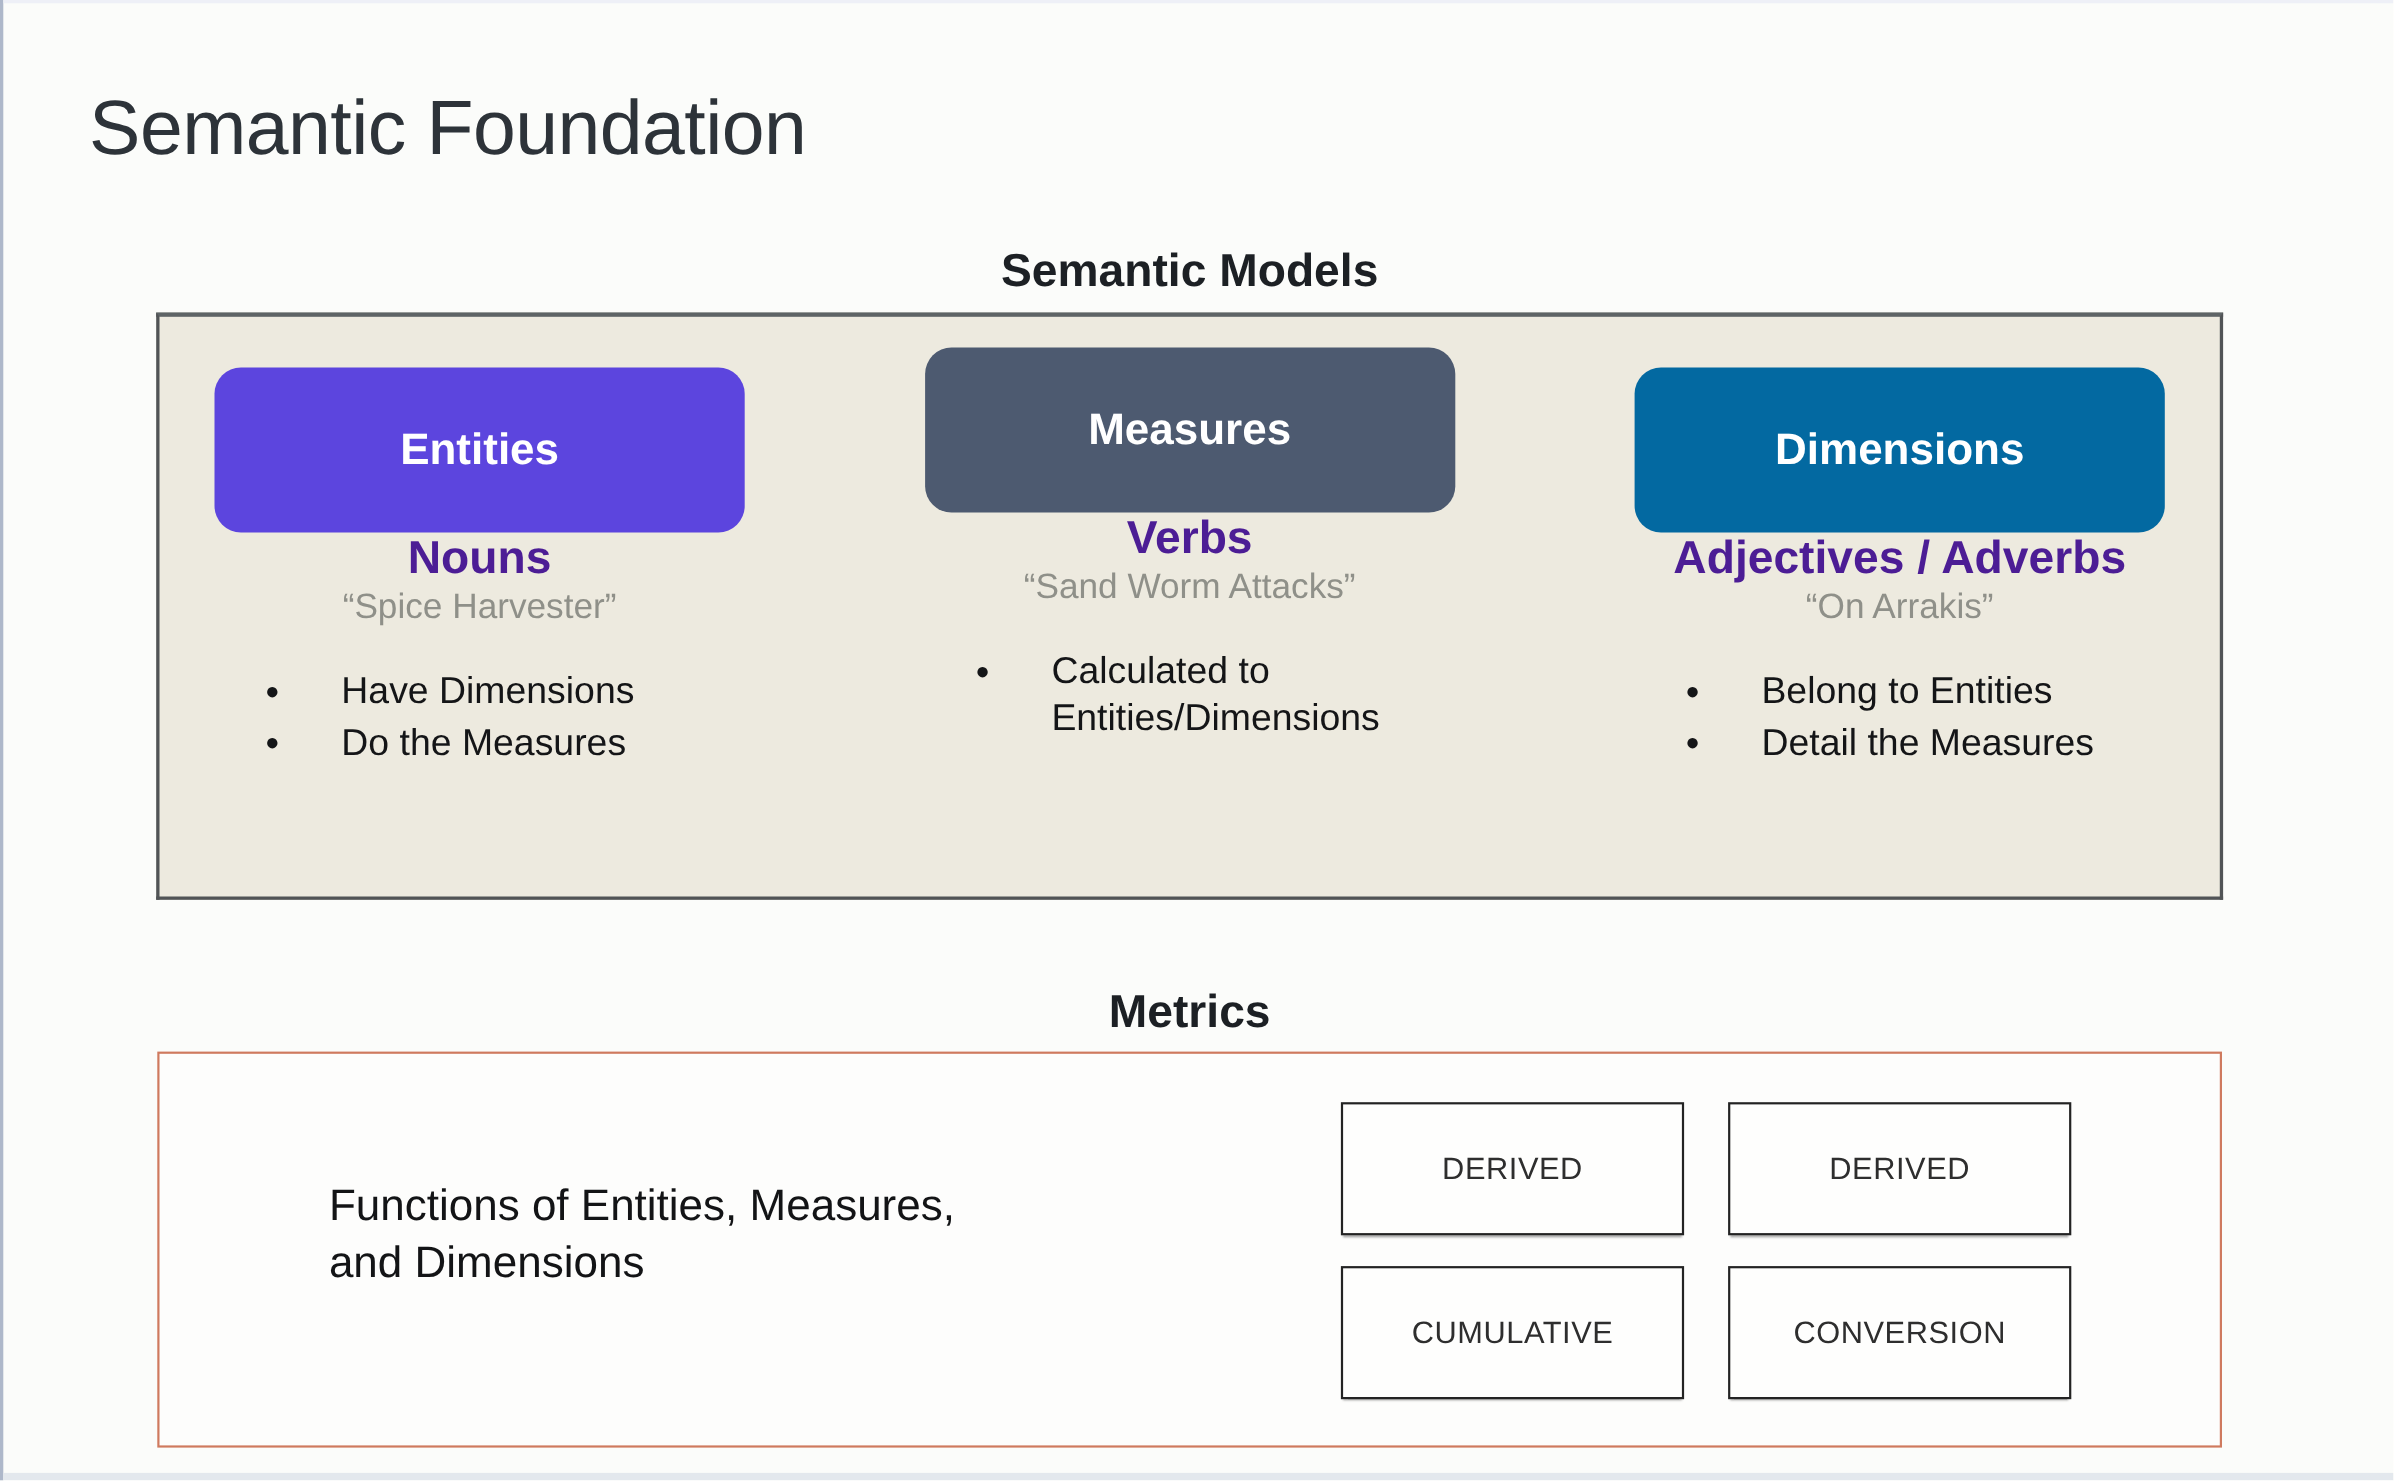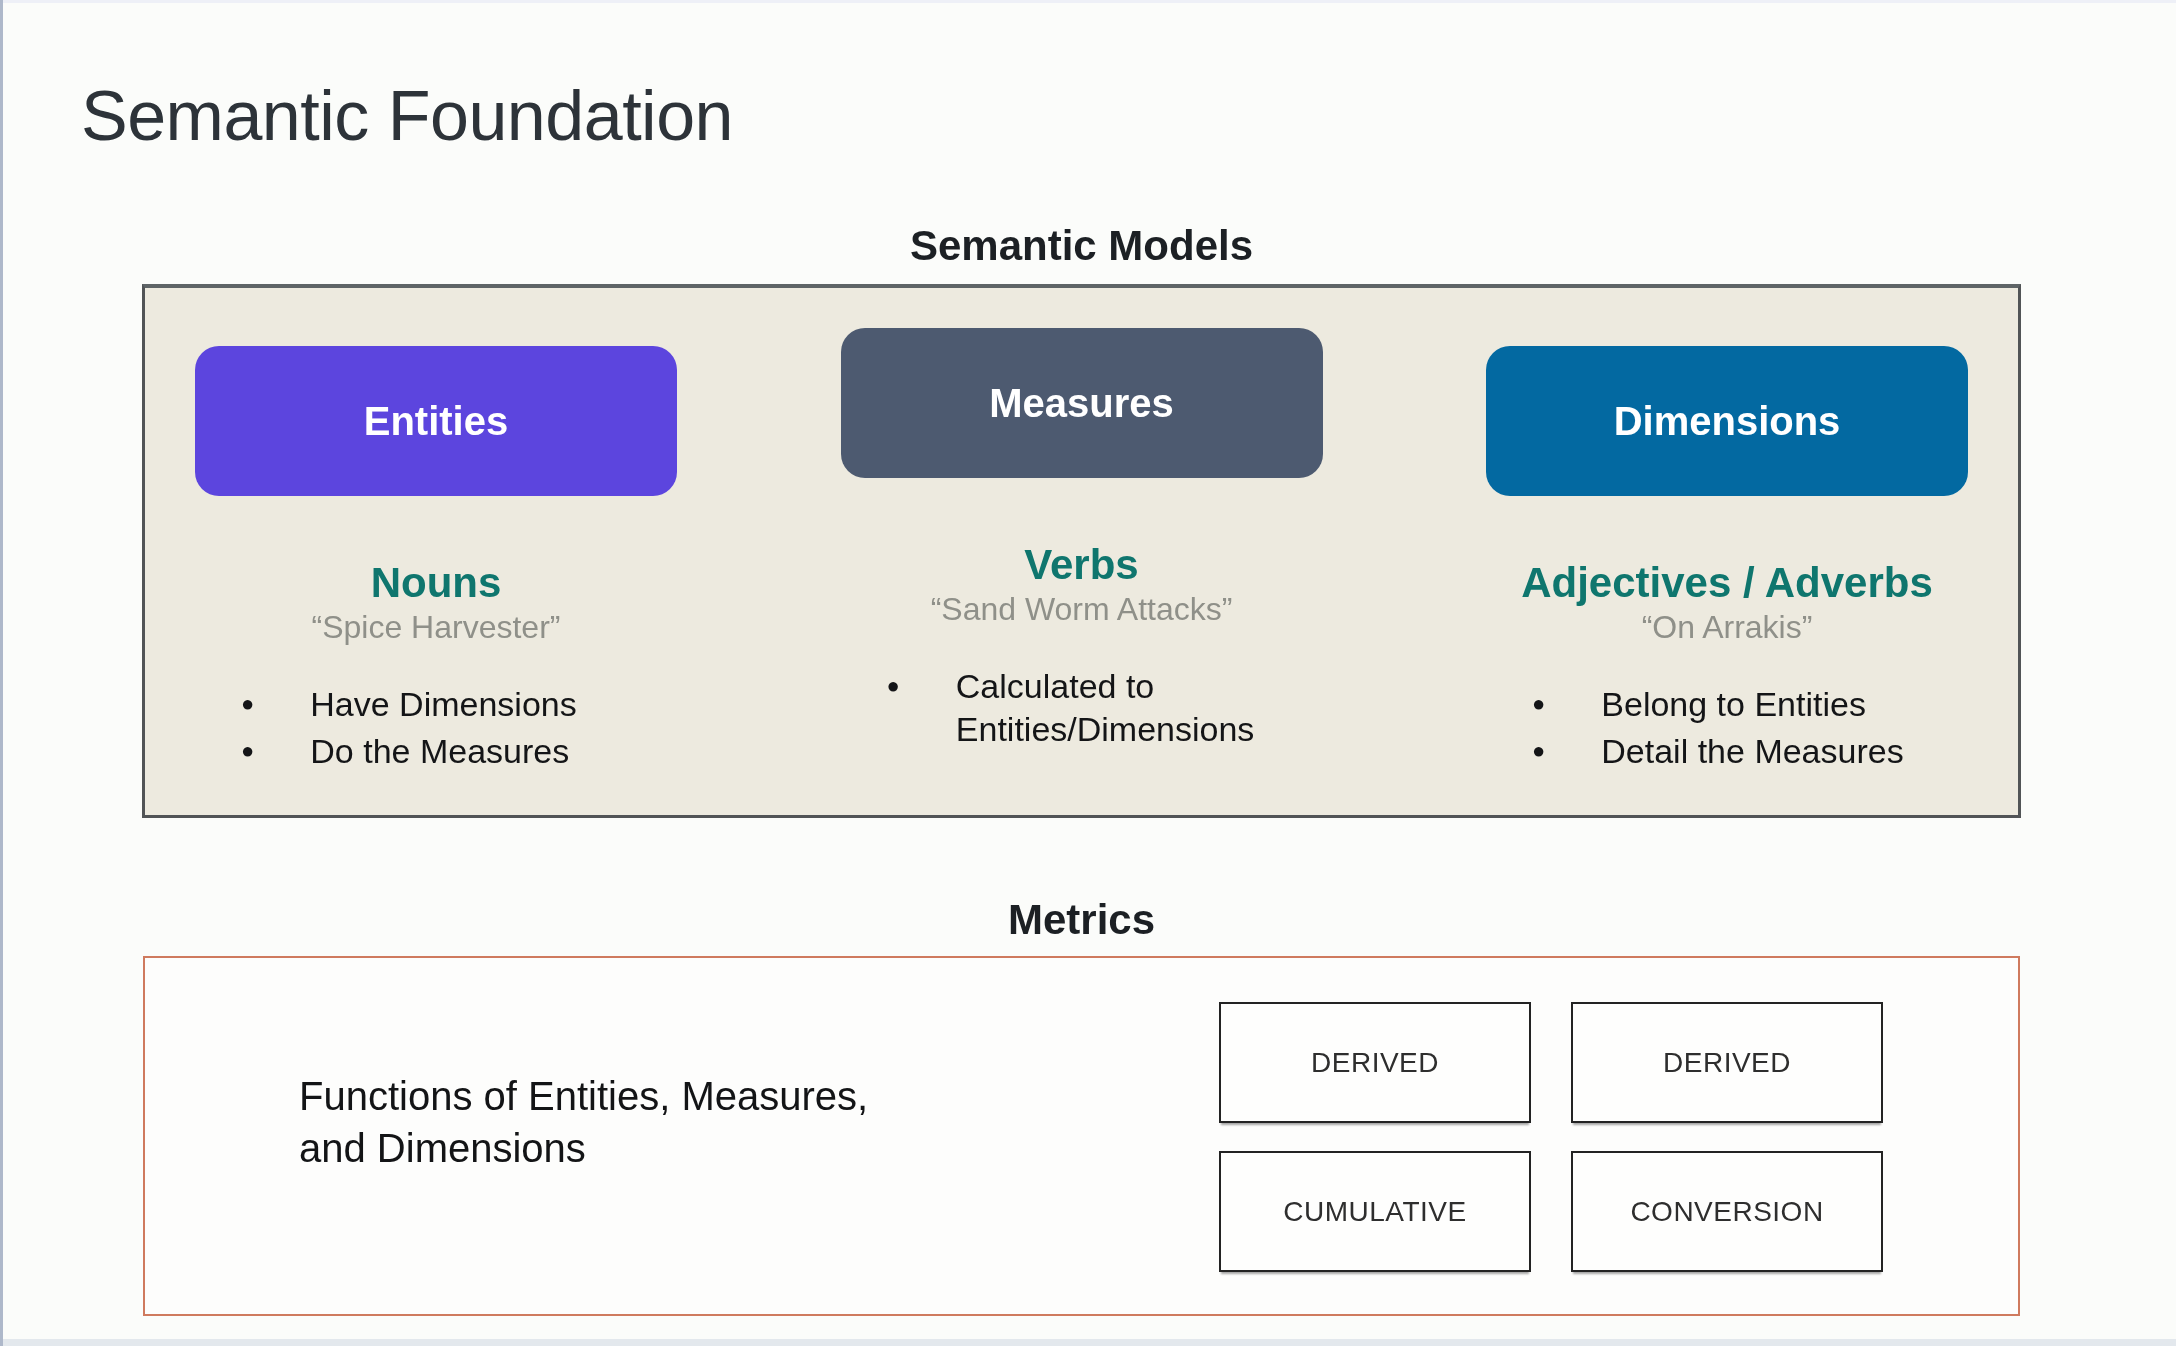--- a/index.html
+++ b/index.html
@@ -35,37 +35,36 @@
   .metrics-heading{left:140px;width:1877px;top:896px;}
 
   .models-panel{
     position:absolute;left:139px;top:284px;width:1879px;height:534px;
     box-sizing:border-box;
     background:#edeadf;
     border:3px solid #515456;
     border-top:4px solid #5e6466;
     display:flex;
     justify-content:space-between;
-    padding:12px 50px;
+    padding:0 50px;
   }
   .model-col{
     width:482px;
     display:flex;flex-direction:column;
   }
   .model-chip{
     margin-top:46px;
     height:150px;
     border-radius:24px;
     display:flex;align-items:center;justify-content:center;
     color:#ffffff;font-size:40px;font-weight:700;
   }
   .model-heading{
-    margin-top:64px;
     text-align:center;
-    font-size:42px;font-weight:700;color:#0f766e;
+    font-size:42px;font-weight:700;color:#4c1d95;
     line-height:1.1;
   }
   .model-quote{
     margin-top:2px;
     text-align:center;
     font-size:32px;color:#8f9089;
     line-height:1.2;
   }
   .model-bullets{
     list-style:none;margin:36px 0 0 46px;padding:0;

